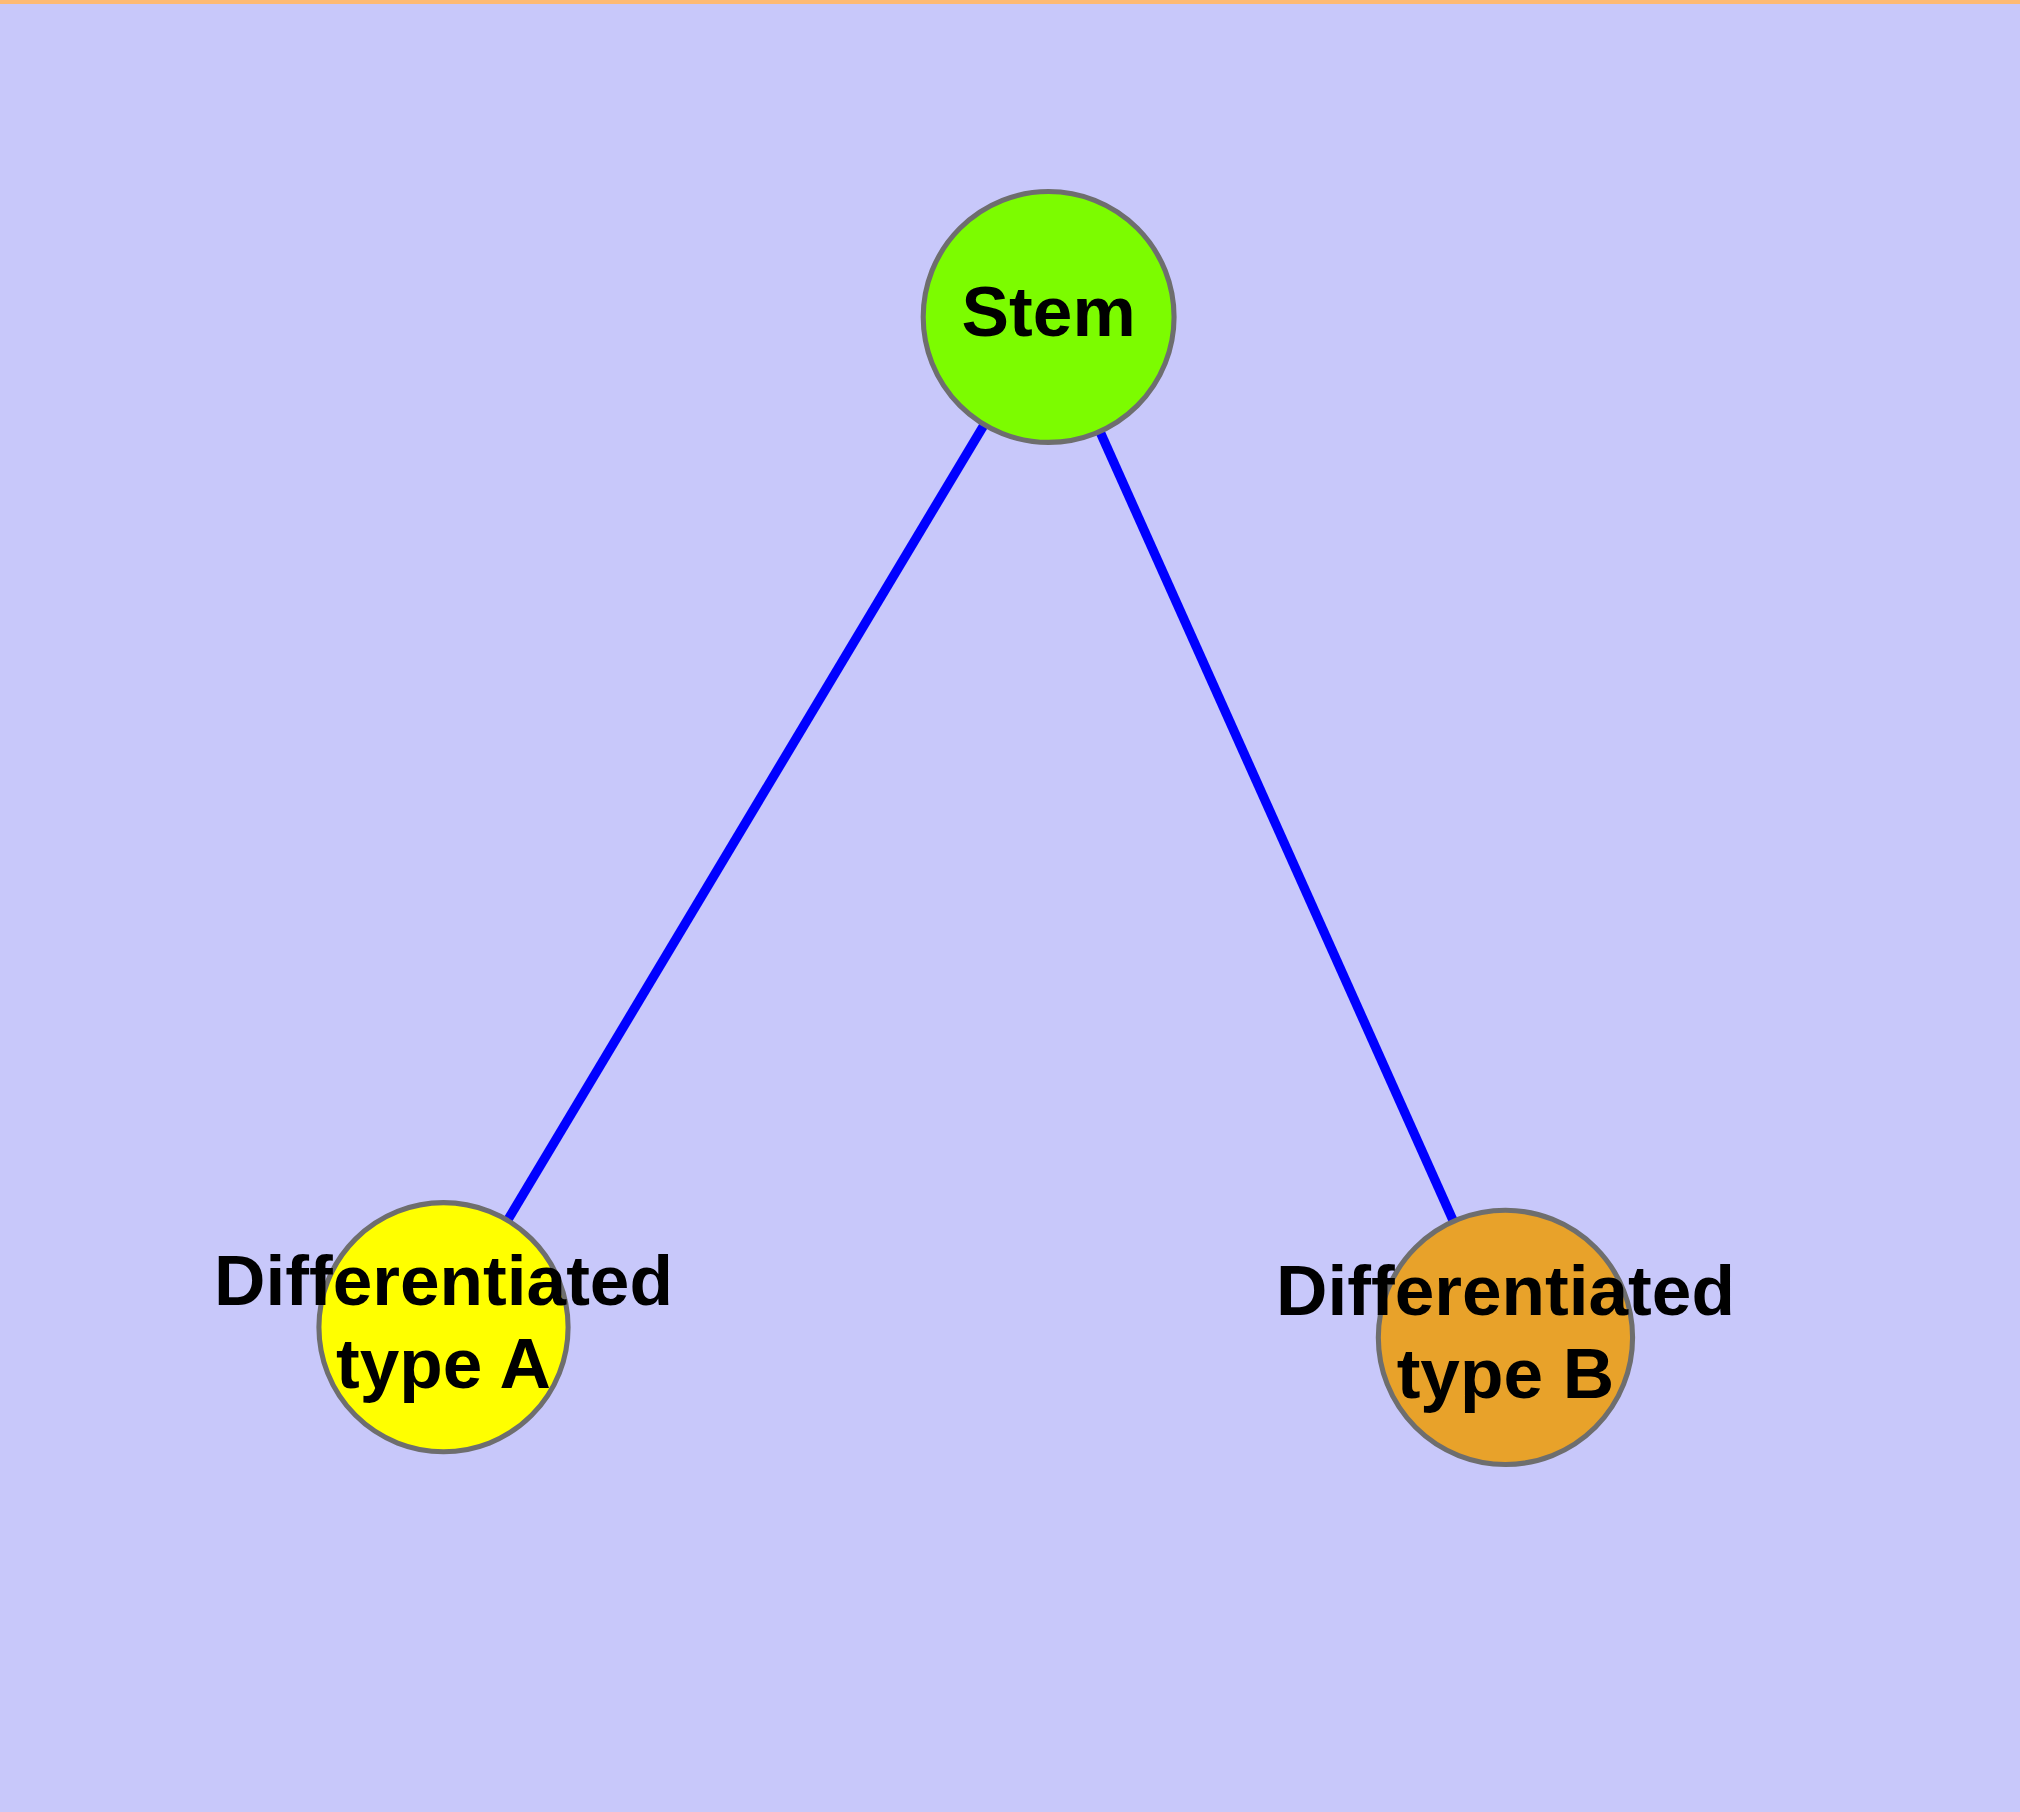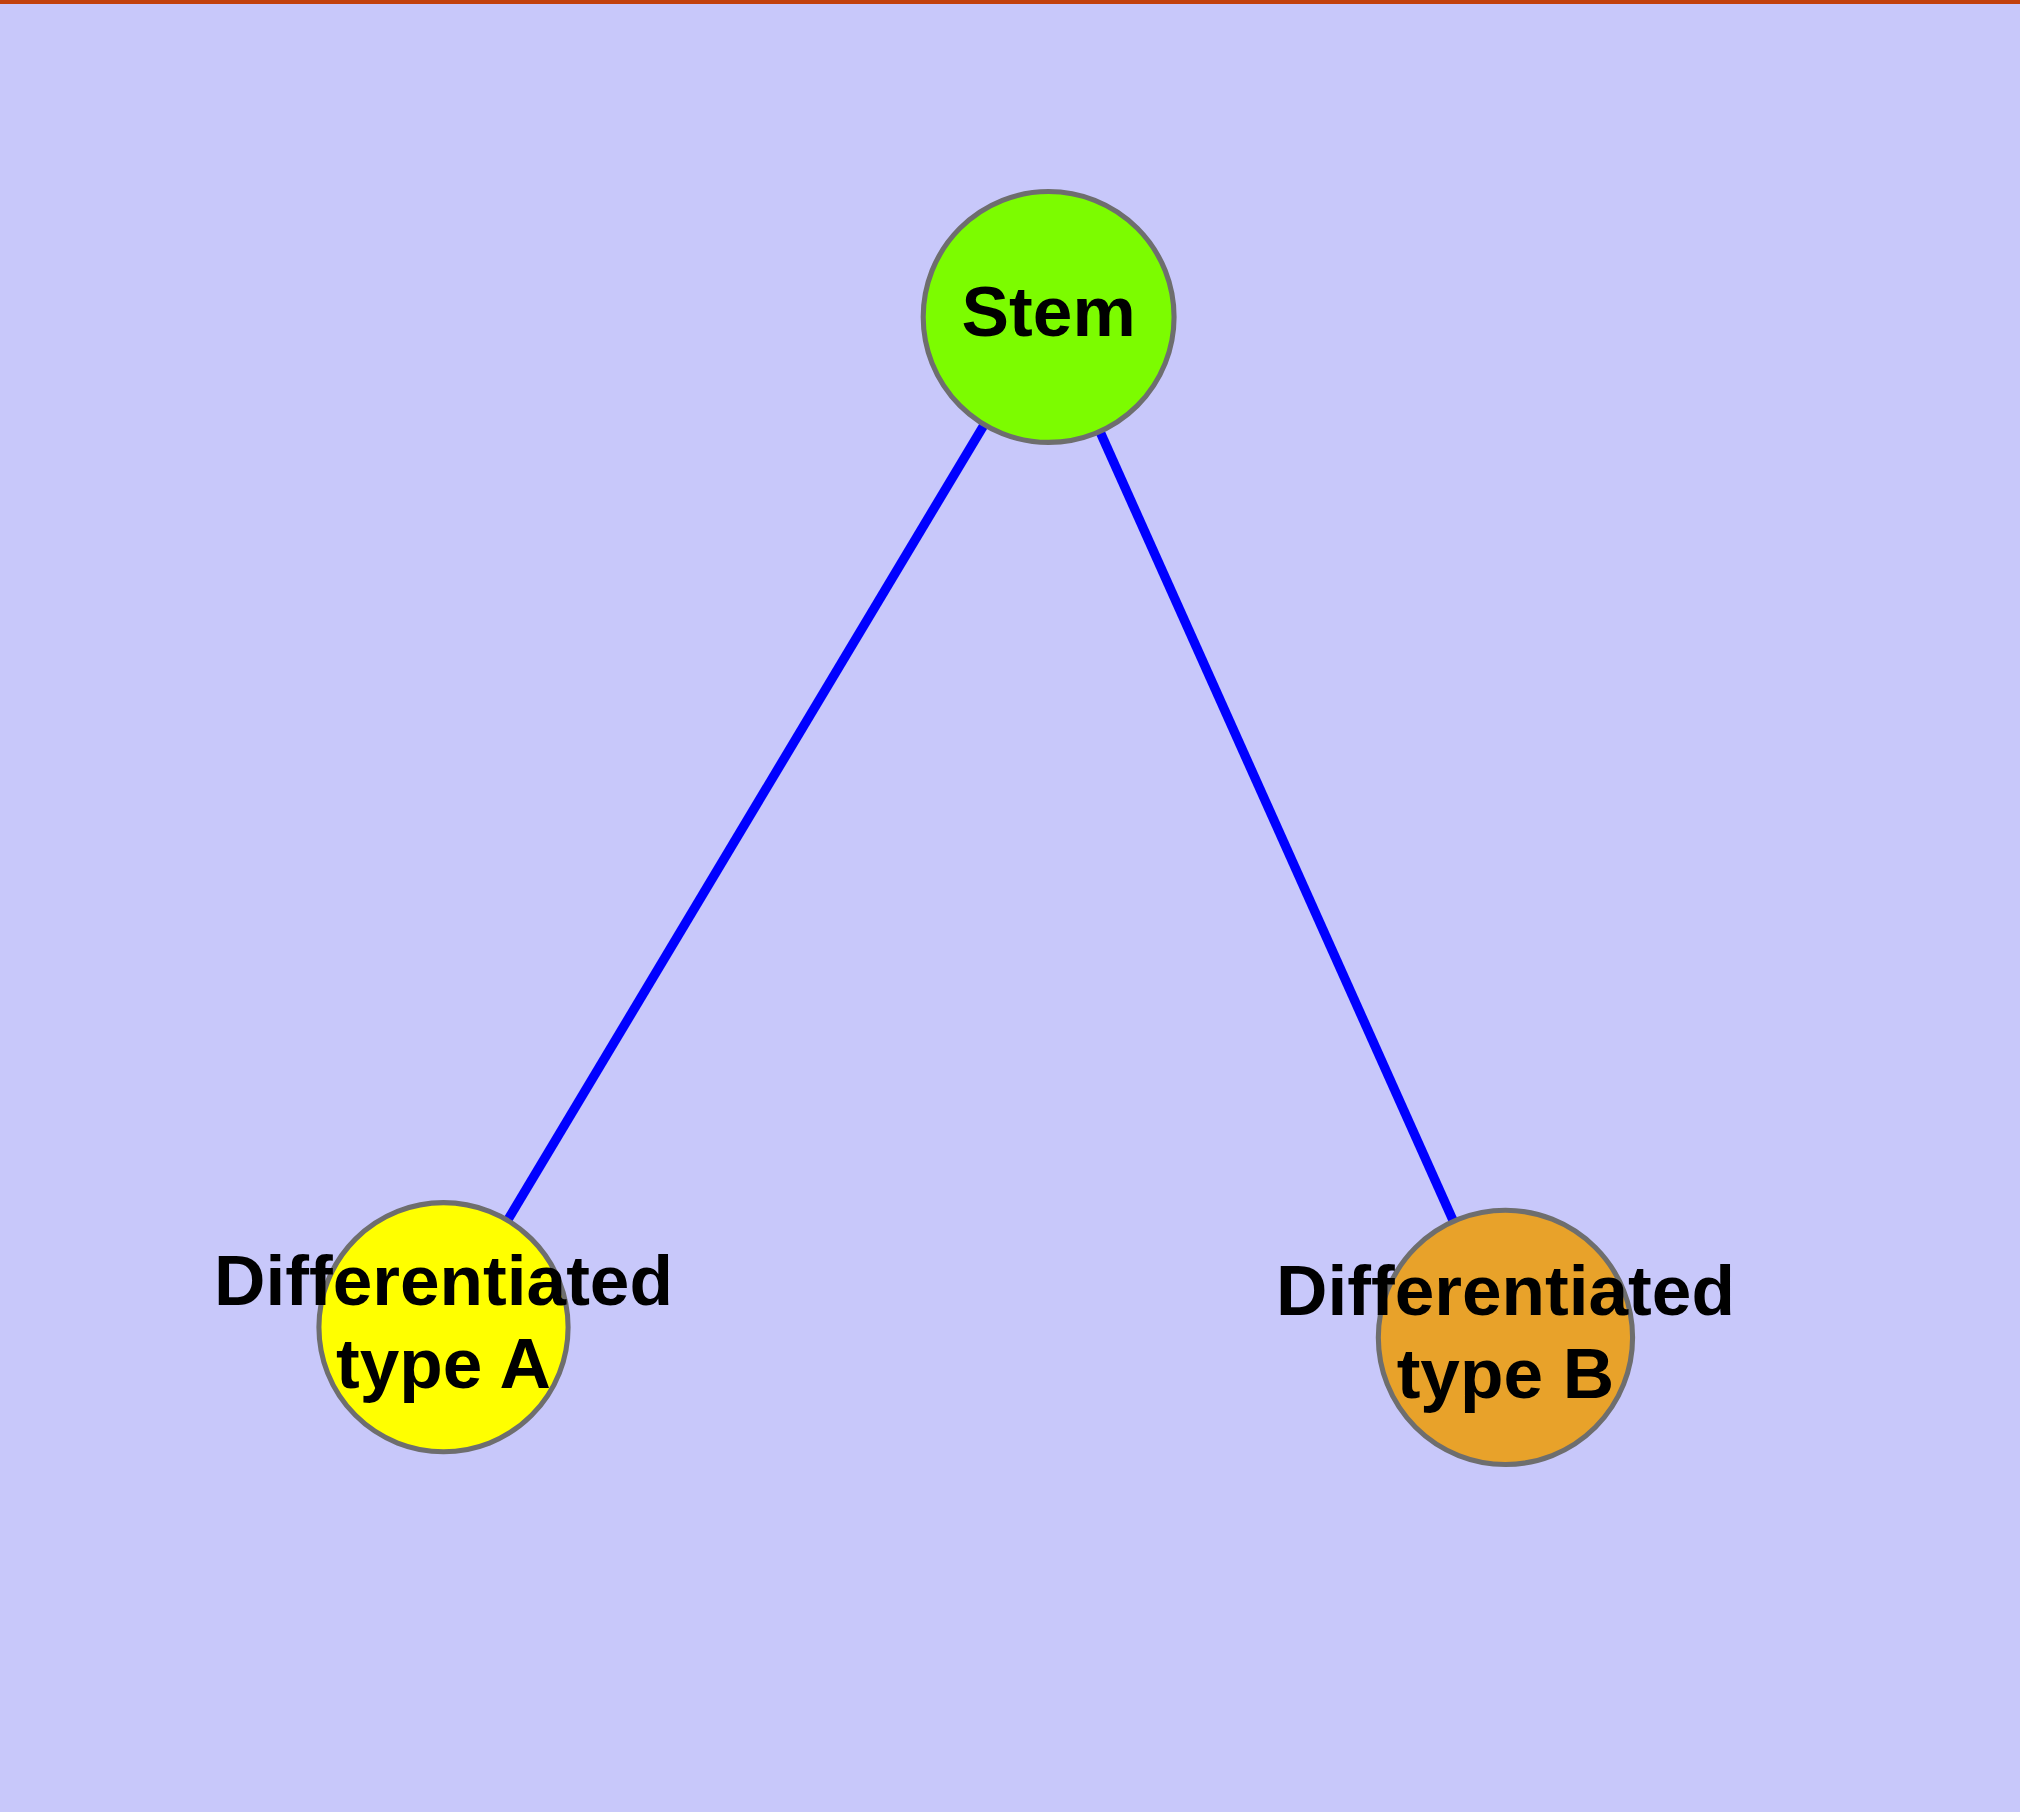--- a/index.html
+++ b/index.html
@@ -37,21 +37,21 @@
     fill: #000000;
     text-anchor: middle;
     dominant-baseline: middle;
     paint-order: normal;
     white-space: pre;
   }
 </style>
 </head>
 <body>
 
-<div id="canvas" style="width: 2021px; height: 1812px; background: #c2410c;">
+<div id="canvas" style="width: 2021px; height: 1812px; background: #fdba74;">
 
   <div id="plot-bg" style="background: rgb(200, 200, 250); width: 2021px; height: 1808px;"></div>
 
   <svg id="graph-svg" viewBox="0 0 2384 2138">
     <g id="edges-layer">
         <line x1="1159.9209112943256" y1="502.6810556542912" x2="599.5652281143032" y2="1438.1768180500708" stroke="#0000ff" stroke-width="11" stroke-linecap="butt"></line>
         <line x1="1298.2898140247198" y1="510.90711704223145" x2="1713.8929884549505" y2="1439.267454730539" stroke="#0000ff" stroke-width="11" stroke-linecap="butt"></line>
       </g>
     <g id="nodes-layer">
         <circle cx="1237" cy="374" r="148" fill="#7cfc00" stroke="#6e6e6e" stroke-width="6"></circle>

